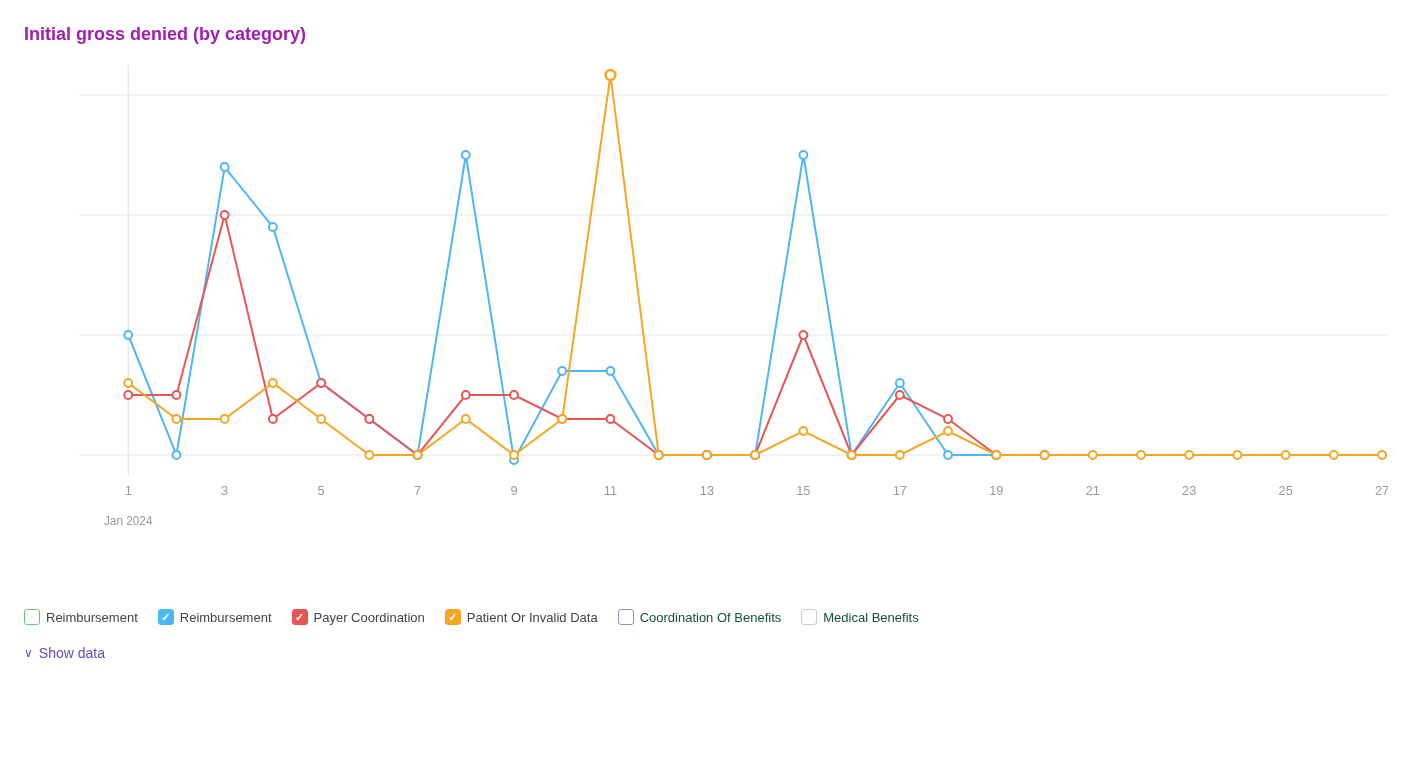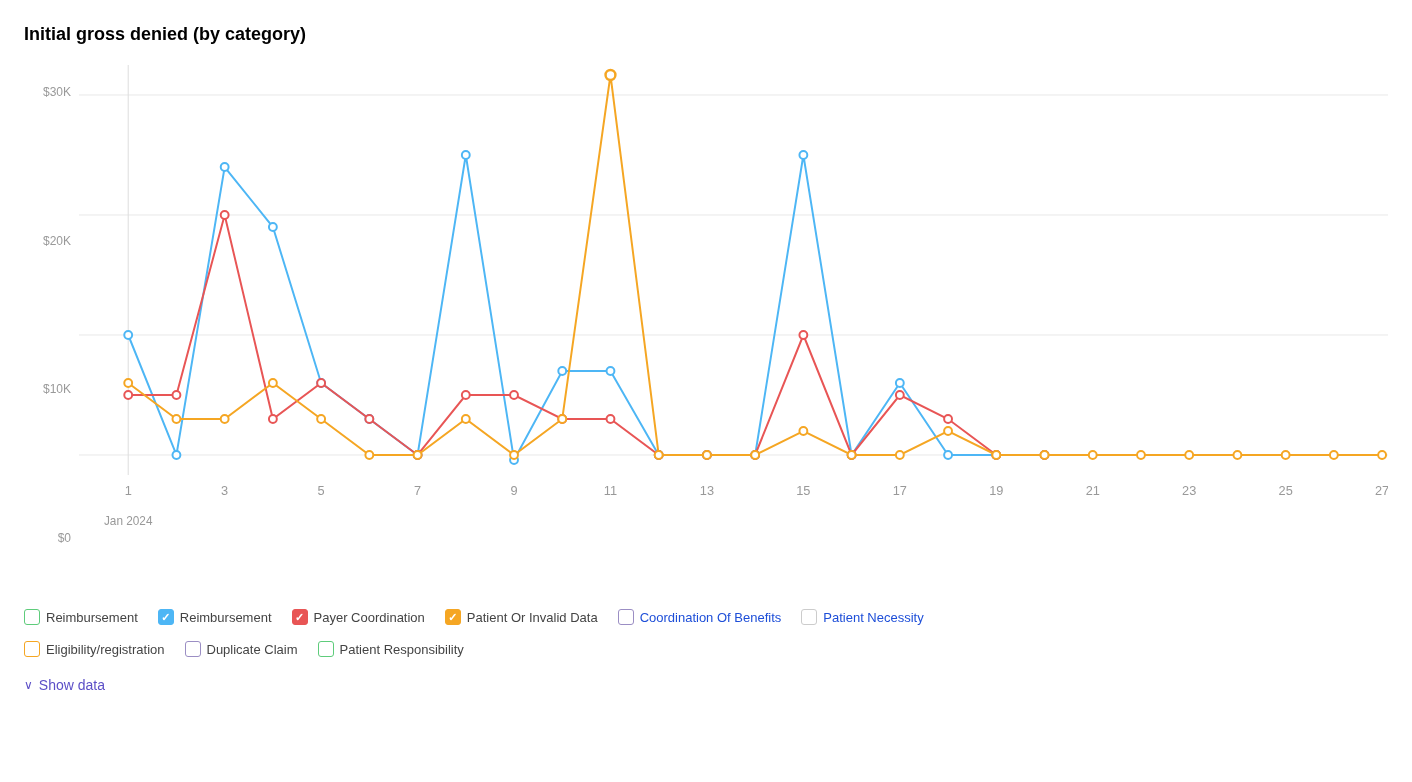--- a/index.html
+++ b/index.html
@@ -10,21 +10,21 @@
     }
     .chart-container {
       background: #fff;
       padding: 24px 24px 16px 24px;
       width: 1412px;
       min-height: 782px;
     }
     .chart-title {
       font-size: 18px;
       font-weight: 700;
-      color: #000000;
+      color: #a21caf;
       margin-bottom: 20px;
     }
     .legend {
       margin-top: 24px;
       display: flex;
       flex-wrap: wrap;
       gap: 8px 24px;
       align-items: center;
     }
     .legend-row {
@@ -36,21 +36,21 @@
       width: 100%;
     }
     .legend-item {
       display: flex;
       align-items: center;
       gap: 6px;
       font-size: 13px;
       color: #444;
     }
     .legend-item.faded {
-      color: #1d4ed8;
+      color: #14532d;
     }
     .legend-checkbox {
       width: 16px;
       height: 16px;
       border: 1.5px solid #ccc;
       border-radius: 3px;
       display: flex;
       align-items: center;
       justify-content: center;
       flex-shrink: 0;
@@ -109,26 +109,20 @@
     }
   </style>
 </head>
 <body>
 
 <div class="chart-container">
   <div class="chart-title">Initial gross denied (by category)</div>
 
   <div style="position:relative; height: 520px;">
 
-    <div style="position:absolute; left:0; top:20px; width:55px; height:calc(100% - 60px); display:flex; flex-direction:column; justify-content:space-between; align-items:flex-end; padding-right:8px;">
-      <span style="font-size:12px;color:#999;">$30K</span>
-      <span style="font-size:12px;color:#999;">$20K</span>
-      <span style="font-size:12px;color:#999;">$10K</span>
-      <span style="font-size:12px;color:#999;">$0</span>
-    </div>
 
     <div style="position:absolute; left:55px; right:0; top:0; bottom:0;">
       <svg width="100%" height="480" viewBox="0 0 1330 480" preserveAspectRatio="none">
 
         <line x1="0" y1="30" x2="1330" y2="30" stroke="#e8e8e8" stroke-width="1"></line>
         <line x1="0" y1="150" x2="1330" y2="150" stroke="#e8e8e8" stroke-width="1"></line>
         <line x1="0" y1="270" x2="1330" y2="270" stroke="#e8e8e8" stroke-width="1"></line>
         <line x1="0" y1="390" x2="1330" y2="390" stroke="#e8e8e8" stroke-width="1"></line>
 
         <line x1="50" y1="0" x2="50" y2="410" stroke="#ddd" stroke-width="1"></line>
@@ -342,40 +336,23 @@
         <span>Patient Or Invalid Data</span>
       </div>
 
       <div class="legend-item faded">
         <div class="legend-checkbox unchecked-purple"></div>
         <span>Coordination Of Benefits</span>
       </div>
 
       <div class="legend-item faded">
         <div class="legend-checkbox unchecked-gray"></div>
-        <span>Patient Necessity</span>
+        <span>Medical Benefits</span>
       </div>
     </div>
 
-    <div class="legend-row">
-
-      <div class="legend-item">
-        <div class="legend-checkbox unchecked-orange-light"></div>
-        <span>Eligibility/registration</span>
-      </div>
-
-      <div class="legend-item">
-        <div class="legend-checkbox unchecked-purple2"></div>
-        <span>Duplicate Claim</span>
-      </div>
-
-      <div class="legend-item">
-        <div class="legend-checkbox unchecked-teal"></div>
-        <span>Patient Responsibility</span>
-      </div>
-    </div>
   </div>
 
   <button class="show-data-btn">
     <span class="chevron">∨</span>
     <span>Show data</span>
   </button>
 </div>
 
 </body></html>

